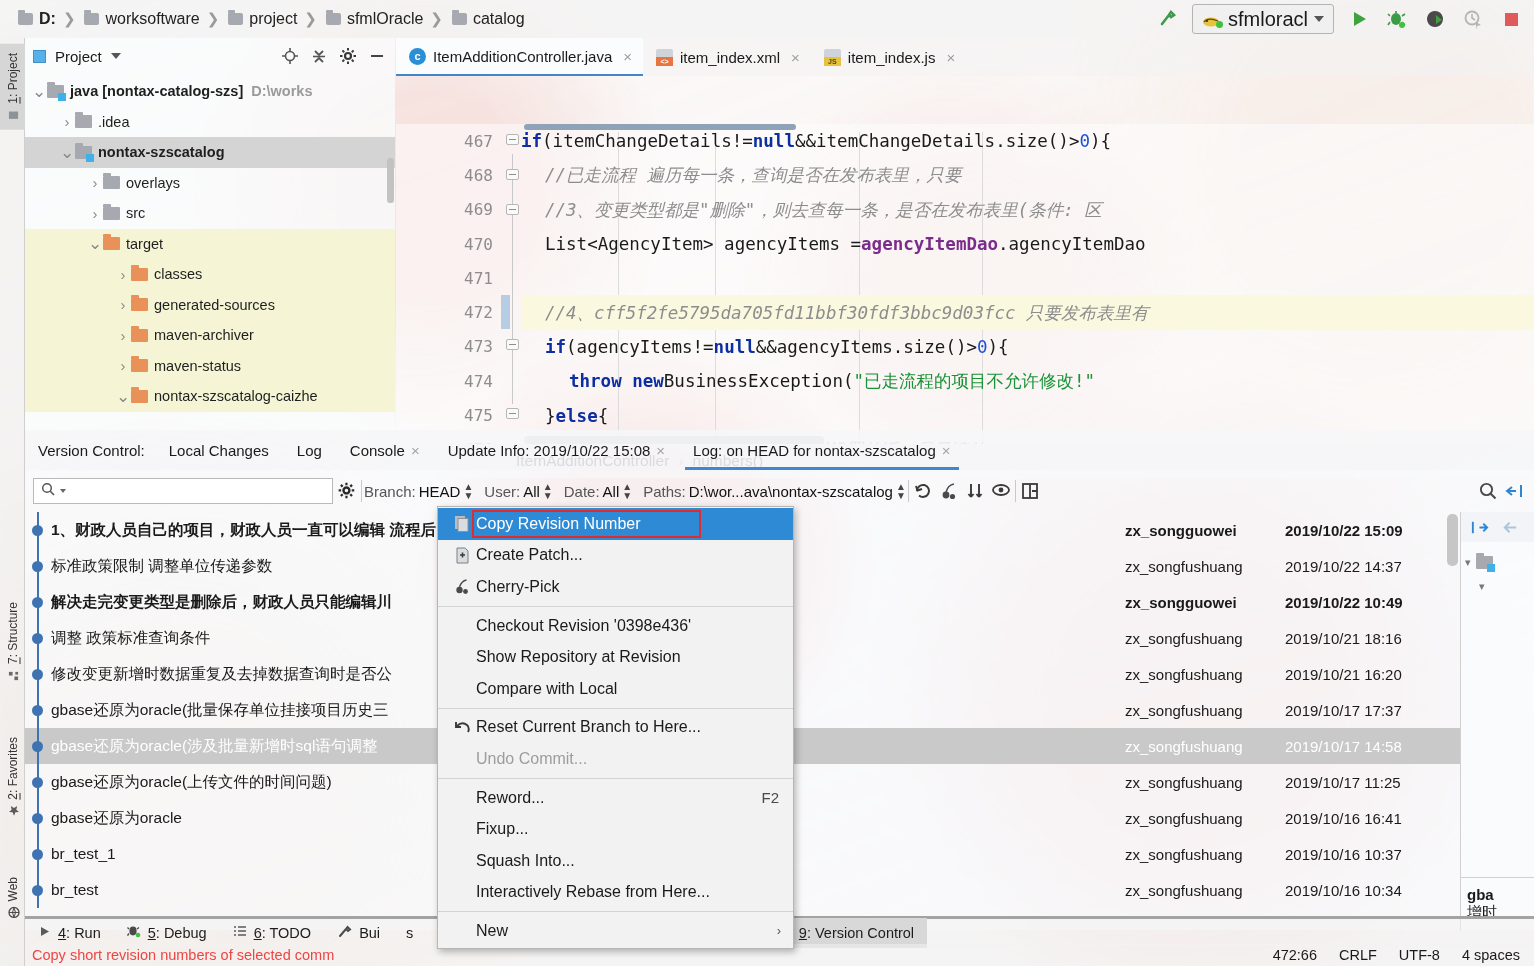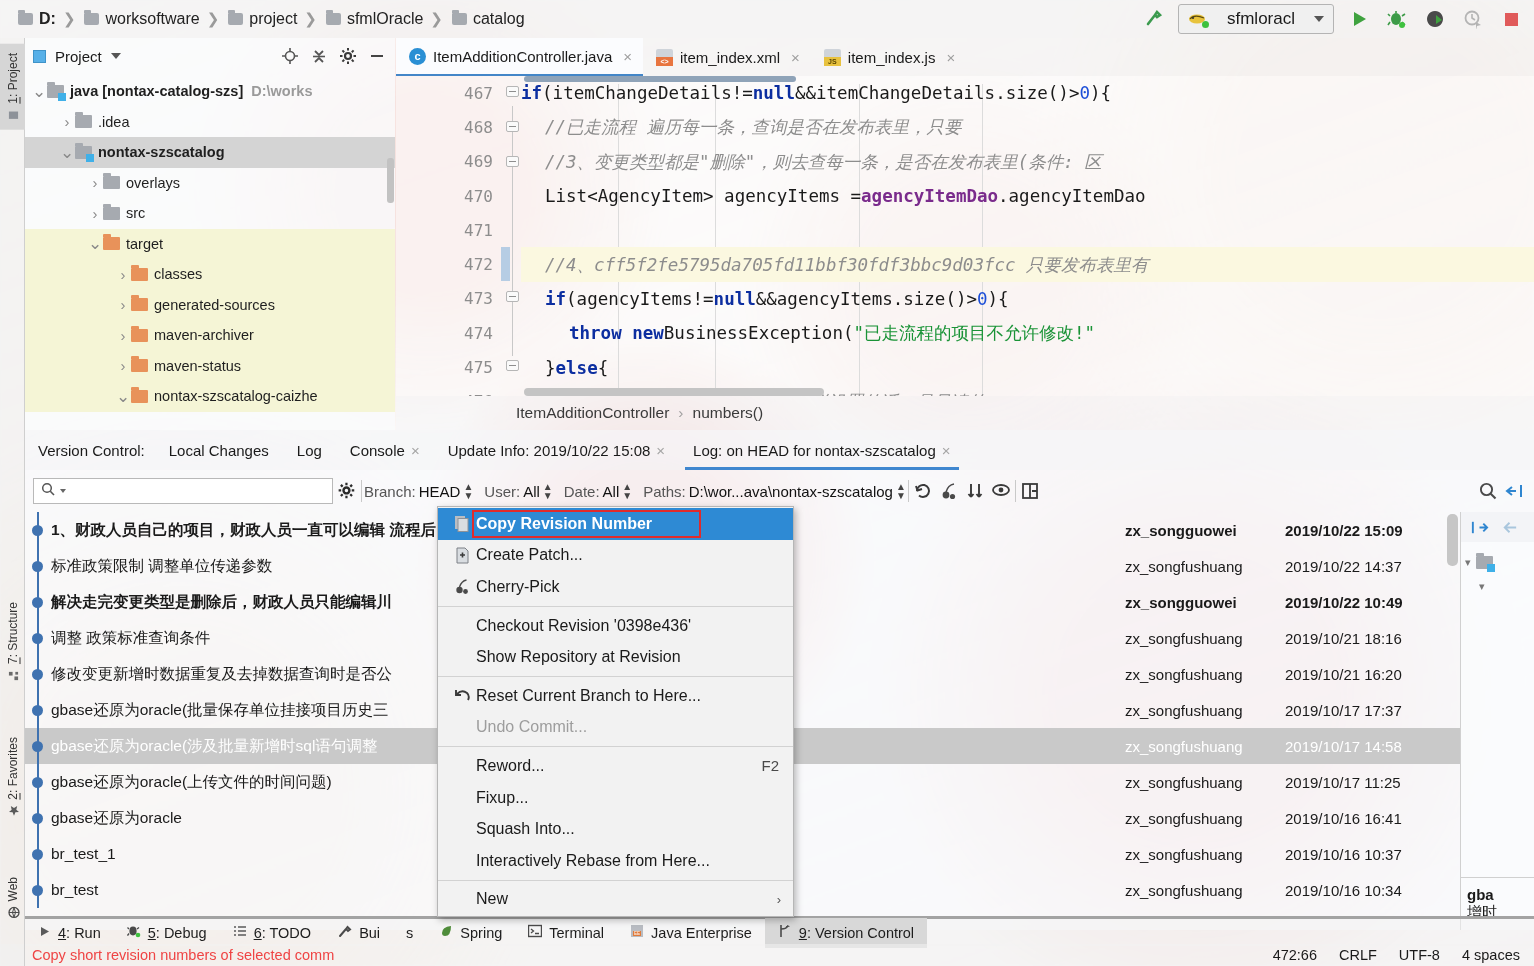--- a/index.html
+++ b/index.html
@@ -27,22 +27,22 @@
   
   .topbar { position:absolute; left:0; top:0; width:1534px; height:38px;
     background:rgba(242,242,242,.72); display:flex; align-items:center; z-index:5; }
   .crumbs { display:flex; align-items:center; padding-left:18px; gap:2px; }
   .crumb { display:flex; align-items:center; gap:6px; font-size:16px; color:#222; }
   .crumb.first { font-weight:bold; }
   .crumb-sep { color:#9a9a9a; font-size:15px; margin:0 7px 0 5px; }
   .folder-ic { width:15px; height:12px; background:#a6aab0; border-radius:1px 2px 2px 2px; position:relative; display:inline-block; }
   .folder-ic:before { content:""; position:absolute; left:0; top:-3px; width:7px; height:3px; background:#a6aab0; border-radius:1px 1px 0 0; }
   .toprun { margin-left:auto; display:flex; align-items:center; gap:12px; padding-right:10px; }
-  .runconf { display:flex; align-items:center; gap:19px; border:1px solid #b4b4b4; background:#f0f0f0;
-    border-radius:3px; padding:4px 9px; height:30px; font-size:17px; }
+  .runconf { display:flex; align-items:center; gap:6px; border:1px solid #b4b4b4; background:#f0f0f0;
+    border-radius:3px; padding:4px 9px; height:30px; font-size:20px; }
   .ticon { width:20px; height:15px; position:relative; }
   .ticon .dot { position:absolute; right:-1px; bottom:-1px; width:7px; height:7px; border-radius:50%; background:#3ec13e; }
   .caret { width:0; height:0; border-left:5px solid transparent; border-right:5px solid transparent; border-top:6px solid #555; }
   .tbtn { width:26px; height:26px; display:flex; align-items:center; justify-content:center; }
 
   
   .leftbar { position:absolute; left:0; top:38px; width:25px; height:928px;
     background:rgba(238,238,238,.55); z-index:4; border-right:1px solid #cfcfcf; }
   .vtab { writing-mode:vertical-rl; transform:rotate(180deg); font-size:12px; color:#333;
     padding:9px 4px; display:flex; align-items:center; gap:6px; white-space:nowrap; }
@@ -79,21 +79,21 @@
   .etab.act { background:#fbfcfe; border-bottom:2px solid #4386c8; }
   .etab .x { color:#9e9e9e; font-size:15px; margin-left:4px; }
   .fic { width:17px; height:17px; border-radius:50%; background:#2a8fd4; color:#fff; font-size:11px;
     display:flex; align-items:center; justify-content:center; font-weight:bold; }
   .fic.xml { border-radius:2px; background:#cfd4da; position:relative; }
   .fic.xml:after { content:"<>"; position:absolute; left:0; bottom:0; right:0; height:9px; background:#e8753f; color:#fff;
     font-size:7px; display:flex; align-items:center; justify-content:center; }
   .fic.js { border-radius:2px; background:#cfd4da; position:relative; }
   .fic.js:after { content:"JS"; position:absolute; left:0; bottom:0; right:0; height:9px; background:#e8c23f; color:#5a4600;
     font-size:7px; font-weight:bold; display:flex; align-items:center; justify-content:center; }
-  .code { position:relative; height:320px; background:rgba(253,253,254,.55); overflow:hidden; }
+  .code { position:relative; height:320px; background:rgba(253,253,254,.55); overflow:hidden;margin-top:48px; }
   .gutter { position:absolute; left:0; top:0; width:105px; height:100%; }
   .gline { height:34.3px; display:flex; align-items:center; justify-content:flex-end;
     padding-right:8px; color:#8d8d8d; font-size:16px; font-family:"DejaVu Sans Mono", monospace; }
   .fmark { position:absolute; left:110px; width:13px; height:11px; border:1px solid #b6b6b6;
     background:#fafafa; border-radius:2px; }
   .fmark:after { content:""; position:absolute; left:2px; top:4px; width:7px; height:1px; background:#8e8e8e; }
   .foldline { position:absolute; left:116px; top:30px; width:1px; height:250px; background:#c8c8c8; }
   .codetext { position:absolute; left:125px; top:0; right:0; height:100%; font-size:17.5px;
     font-family:"DejaVu Sans Mono", monospace; white-space:nowrap; }
   .cl { height:34.3px; display:flex; align-items:center; }
@@ -171,21 +171,21 @@
   .sb-right { margin-left:auto; display:flex; gap:22px; padding-right:14px; }
 
   
   .ctx { position:absolute; left:437px; top:506px; width:357px; background:#f2f2f2;
     border:1px solid #b6b6b6; box-shadow:2px 3px 7px rgba(0,0,0,.28); z-index:40;
     padding:1px 0; }
   .mi { display:flex; align-items:center; height:31.6px; padding-left:10px; font-size:16px; color:#1a1a1a; position:relative; }
   .mi .mic { width:28px; display:flex; align-items:center; justify-content:center; flex:0 0 28px; }
   .mi .mtx { flex:1; }
   .mi .acc { color:#4a4a4a; font-size:15px; padding-right:14px; }
-  .mi.hl { background:#2e8ad4; color:#fff;font-weight:bold; }
+  .mi.hl { background:#2e8ad4; color:#fff; }
   .mi.dis { color:#9d9d9d; }
   .mi .sub { position:absolute; right:12px; color:#555; font-size:13px; }
   .msep { height:1px; background:#d2d2d2; margin:3px 0; }
   .hl-box { position:absolute; left:34px; top:2px; right:92px; height:28px; border:2px solid #e02b2b; z-index:1; pointer-events:none; }
 </style>
 </head>
 <body>
 
 <div id="app">
   <div class="watermark"></div>
@@ -785,20 +785,24 @@
       </div>
       <div class="msep"></div>
       <div class="mi">
         <span class="mic"></span>
         <span class="mtx">Checkout Revision '0398e436'</span>
       </div>
       <div class="mi">
         <span class="mic"></span>
         <span class="mtx">Show Repository at Revision</span>
       </div>
+      <div class="mi">
+        <span class="mic"></span>
+        <span class="mtx">Compare with Local</span>
+      </div>
       <div class="msep"></div>
       <div class="mi">
         <span class="mic">
           <svg width="17" height="17" viewBox="0 0 17 17">
             <path d="M3 7 q5-5 10-1 q3 3 1 7" stroke="#3a3a3a" stroke-width="1.9" fill="none"></path>
             <path d="M2 3 v5 h5" stroke="#3a3a3a" stroke-width="1.9" fill="none"></path>
           </svg>
         </span>
         <span class="mtx">Reset Current Branch to Here...</span>
       </div>

